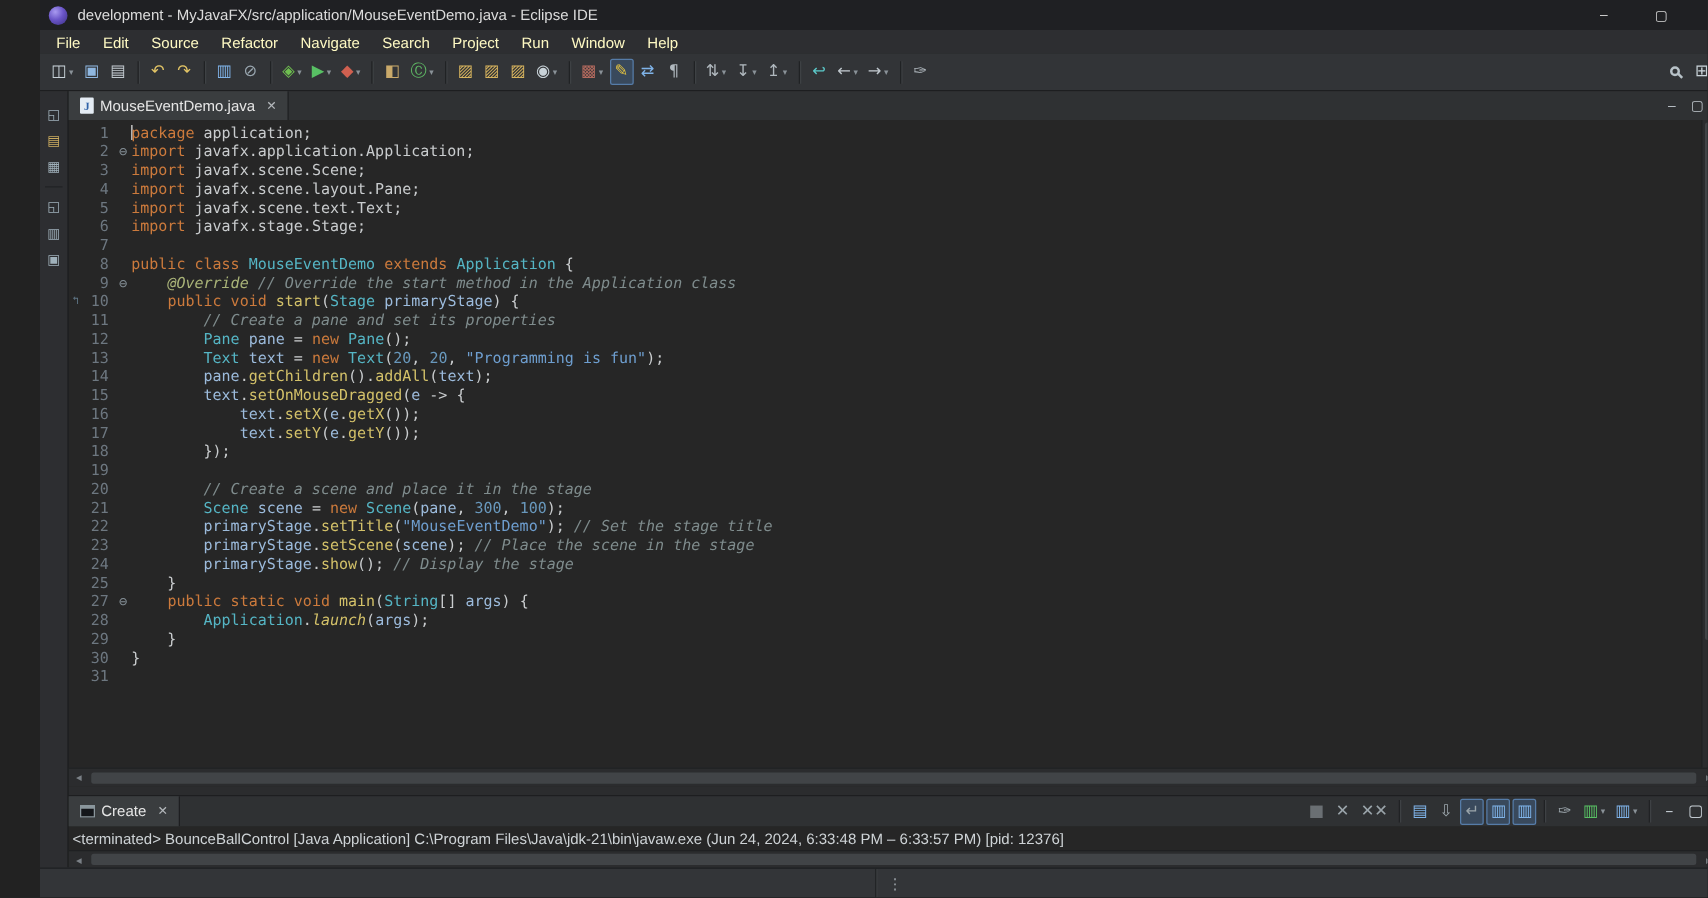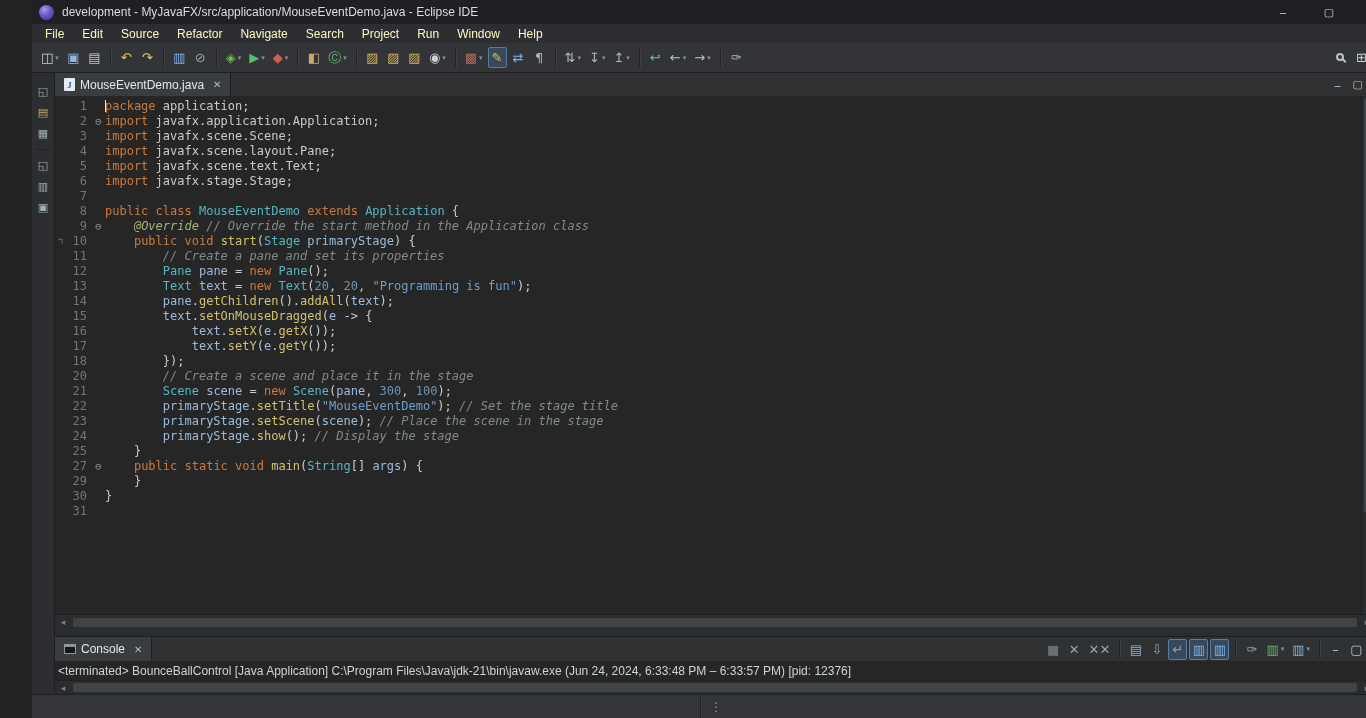--- a/index.html
+++ b/index.html
@@ -291,27 +291,29 @@
             <div class="code-row"><span class="ann-col"></span><span class="num-col">9</span><span class="fold-col">⊖</span><span class="code-text"><span class="tok-pl">    </span><span class="tok-ann">@Override</span><span class="tok-pl"> </span><span class="tok-com">// Override the start method in the Application class</span></span></div>
             <div class="code-row"><span class="ann-col">↰</span><span class="num-col">10</span><span class="fold-col"></span><span class="code-text"><span class="tok-pl">    </span><span class="tok-kw">public void</span><span class="tok-pl"> </span><span class="tok-meth">start</span><span class="tok-pl">(</span><span class="tok-type">Stage</span><span class="tok-pl"> </span><span class="tok-var">primaryStage</span><span class="tok-pl">) {</span></span></div>
             <div class="code-row"><span class="ann-col"></span><span class="num-col">11</span><span class="fold-col"></span><span class="code-text"><span class="tok-pl">        </span><span class="tok-com">// Create a pane and set its properties</span></span></div>
             <div class="code-row"><span class="ann-col"></span><span class="num-col">12</span><span class="fold-col"></span><span class="code-text"><span class="tok-pl">        </span><span class="tok-type">Pane</span><span class="tok-pl"> </span><span class="tok-var">pane</span><span class="tok-pl"> = </span><span class="tok-kw">new</span><span class="tok-pl"> </span><span class="tok-type">Pane</span><span class="tok-pl">();</span></span></div>
             <div class="code-row"><span class="ann-col"></span><span class="num-col">13</span><span class="fold-col"></span><span class="code-text"><span class="tok-pl">        </span><span class="tok-type">Text</span><span class="tok-pl"> </span><span class="tok-var">text</span><span class="tok-pl"> = </span><span class="tok-kw">new</span><span class="tok-pl"> </span><span class="tok-type">Text</span><span class="tok-pl">(</span><span class="tok-num">20</span><span class="tok-pl">, </span><span class="tok-num">20</span><span class="tok-pl">, </span><span class="tok-str">"Programming is fun"</span><span class="tok-pl">);</span></span></div>
             <div class="code-row"><span class="ann-col"></span><span class="num-col">14</span><span class="fold-col"></span><span class="code-text"><span class="tok-pl">        </span><span class="tok-var">pane</span><span class="tok-pl">.</span><span class="tok-meth">getChildren</span><span class="tok-pl">().</span><span class="tok-meth">addAll</span><span class="tok-pl">(</span><span class="tok-var">text</span><span class="tok-pl">);</span></span></div>
             <div class="code-row"><span class="ann-col"></span><span class="num-col">15</span><span class="fold-col"></span><span class="code-text"><span class="tok-pl">        </span><span class="tok-var">text</span><span class="tok-pl">.</span><span class="tok-meth">setOnMouseDragged</span><span class="tok-pl">(</span><span class="tok-var">e</span><span class="tok-pl"> -&gt; {</span></span></div>
             <div class="code-row"><span class="ann-col"></span><span class="num-col">16</span><span class="fold-col"></span><span class="code-text"><span class="tok-pl">            </span><span class="tok-var">text</span><span class="tok-pl">.</span><span class="tok-meth">setX</span><span class="tok-pl">(</span><span class="tok-var">e</span><span class="tok-pl">.</span><span class="tok-meth">getX</span><span class="tok-pl">());</span></span></div>
             <div class="code-row"><span class="ann-col"></span><span class="num-col">17</span><span class="fold-col"></span><span class="code-text"><span class="tok-pl">            </span><span class="tok-var">text</span><span class="tok-pl">.</span><span class="tok-meth">setY</span><span class="tok-pl">(</span><span class="tok-var">e</span><span class="tok-pl">.</span><span class="tok-meth">getY</span><span class="tok-pl">());</span></span></div>
             <div class="code-row"><span class="ann-col"></span><span class="num-col">18</span><span class="fold-col"></span><span class="code-text"><span class="tok-pl">        });</span></span></div>
+            <div class="code-row"><span class="ann-col"></span><span class="num-col">19</span><span class="fold-col"></span><span class="code-text"></span></div>
             <div class="code-row"><span class="ann-col"></span><span class="num-col">20</span><span class="fold-col"></span><span class="code-text"><span class="tok-pl">        </span><span class="tok-com">// Create a scene and place it in the stage</span></span></div>
             <div class="code-row"><span class="ann-col"></span><span class="num-col">21</span><span class="fold-col"></span><span class="code-text"><span class="tok-pl">        </span><span class="tok-type">Scene</span><span class="tok-pl"> </span><span class="tok-var">scene</span><span class="tok-pl"> = </span><span class="tok-kw">new</span><span class="tok-pl"> </span><span class="tok-type">Scene</span><span class="tok-pl">(</span><span class="tok-var">pane</span><span class="tok-pl">, </span><span class="tok-num">300</span><span class="tok-pl">, </span><span class="tok-num">100</span><span class="tok-pl">);</span></span></div>
             <div class="code-row"><span class="ann-col"></span><span class="num-col">22</span><span class="fold-col"></span><span class="code-text"><span class="tok-pl">        </span><span class="tok-var">primaryStage</span><span class="tok-pl">.</span><span class="tok-meth">setTitle</span><span class="tok-pl">(</span><span class="tok-str">"MouseEventDemo"</span><span class="tok-pl">); </span><span class="tok-com">// Set the stage title</span></span></div>
             <div class="code-row"><span class="ann-col"></span><span class="num-col">23</span><span class="fold-col"></span><span class="code-text"><span class="tok-pl">        </span><span class="tok-var">primaryStage</span><span class="tok-pl">.</span><span class="tok-meth">setScene</span><span class="tok-pl">(</span><span class="tok-var">scene</span><span class="tok-pl">); </span><span class="tok-com">// Place the scene in the stage</span></span></div>
             <div class="code-row"><span class="ann-col"></span><span class="num-col">24</span><span class="fold-col"></span><span class="code-text"><span class="tok-pl">        </span><span class="tok-var">primaryStage</span><span class="tok-pl">.</span><span class="tok-meth">show</span><span class="tok-pl">(); </span><span class="tok-com">// Display the stage</span></span></div>
             <div class="code-row"><span class="ann-col"></span><span class="num-col">25</span><span class="fold-col"></span><span class="code-text"><span class="tok-pl">    }</span></span></div>
             <div class="code-row"><span class="ann-col"></span><span class="num-col">27</span><span class="fold-col">⊖</span><span class="code-text"><span class="tok-pl">    </span><span class="tok-kw">public static void</span><span class="tok-pl"> </span><span class="tok-meth">main</span><span class="tok-pl">(</span><span class="tok-type">String</span><span class="tok-pl">[] </span><span class="tok-var">args</span><span class="tok-pl">) {</span></span></div>
+            <div class="code-row"><span class="ann-col"></span><span class="num-col">28</span><span class="fold-col"></span><span class="code-text"><span class="tok-pl">        </span><span class="tok-type">Application</span><span class="tok-pl">.</span><span class="tok-statm">launch</span><span class="tok-pl">(</span><span class="tok-var">args</span><span class="tok-pl">);</span></span></div>
             <div class="code-row"><span class="ann-col"></span><span class="num-col">29</span><span class="fold-col"></span><span class="code-text"><span class="tok-pl">    }</span></span></div>
             <div class="code-row"><span class="ann-col"></span><span class="num-col">30</span><span class="fold-col"></span><span class="code-text"><span class="tok-pl">}</span></span></div>
             <div class="code-row"><span class="ann-col"></span><span class="num-col">31</span><span class="fold-col"></span><span class="code-text"></span></div>
           </div>
         <div class="vscroll">
           <div class="vscroll-thumb"></div>
         </div>
       </div>
 
       <div class="hscroll">
@@ -319,21 +321,21 @@
         <div class="hscroll-thumb"></div>
         <span class="hscroll-arrow">▸</span>
       </div>
 
       <div class="sash"></div>
 
       <div class="console">
         <div class="console-tabbar">
           <div class="console-tab">
             <span class="console-term-icon"></span>
-            <span>Console</span>
+            <span>Create</span>
             <span class="tab-close">✕</span>
           </div>
           <div class="console-toolbar">
               <span class="tb-btn">
                 <span class="tb-glyph" style="color: rgb(106, 111, 115);">■</span>
               </span>
               <span class="tb-btn">
                 <span class="tb-glyph" style="color: rgb(154, 164, 170);">✕</span>
               </span>
               <span class="tb-btn">

